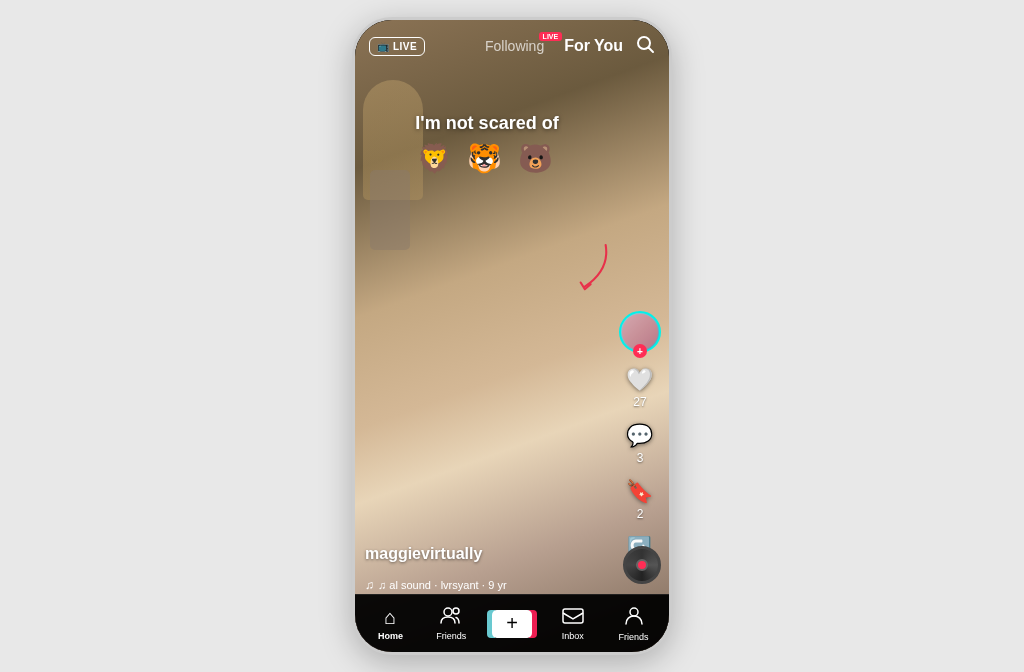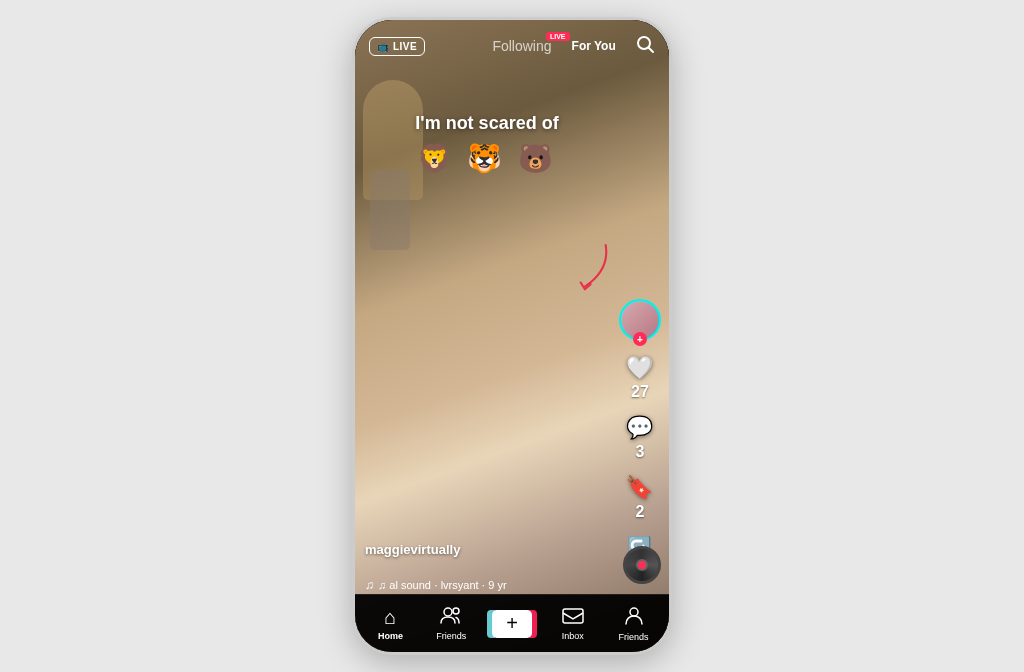--- a/index.html
+++ b/index.html
@@ -75,21 +75,21 @@
       font-size: 7px;
       font-weight: 700;
       padding: 1px 4px;
       border-radius: 3px;
       position: absolute;
       top: -6px;
       right: -18px;
     }
     .nav-foryou {
       color: #fff;
-      font-size: 12px;
+      font-size: 16px;
       font-weight: 700;
     }
     .search-icon {
       color: #fff;
       font-size: 18px;
     }
     
     .video-area {
       flex: 1;
       position: relative;
@@ -178,22 +178,22 @@
       align-items: center;
       gap: 2px;
     }
     .action-icon {
       color: #fff;
       font-size: 22px;
       filter: drop-shadow(0 1px 2px rgba(0,0,0,0.5));
     }
     .action-count {
       color: #fff;
-      font-size: 16px;
-      font-weight: 700;
+      font-size: 12px;
+      font-weight: 400;
       text-shadow: 0 1px 2px rgba(0,0,0,0.5);
     }
     .share-btn {
       display: flex;
       flex-direction: column;
       align-items: center;
       gap: 2px;
     }
     .share-icon {
       color: #fff;
@@ -218,23 +218,23 @@
     
     .bottom-info {
       position: absolute;
       bottom: 60px;
       left: 10px;
       right: 60px;
       z-index: 10;
       color: #fff;
     }
     .username {
-      font-size: 13px;
-      font-weight: 700;
-      margin-bottom: 21px;
+      font-size: 16px;
+      font-weight: 700;
+      margin-bottom: 15px;
       text-shadow: 0 1px 3px rgba(0,0,0,0.5);
     }
     .caption {
       font-size: 12px;
       line-height: 1.4;
       text-shadow: 0 1px 3px rgba(0,0,0,0.5);
     }
     .see-more {
       color: #fff;
       font-weight: 600;

